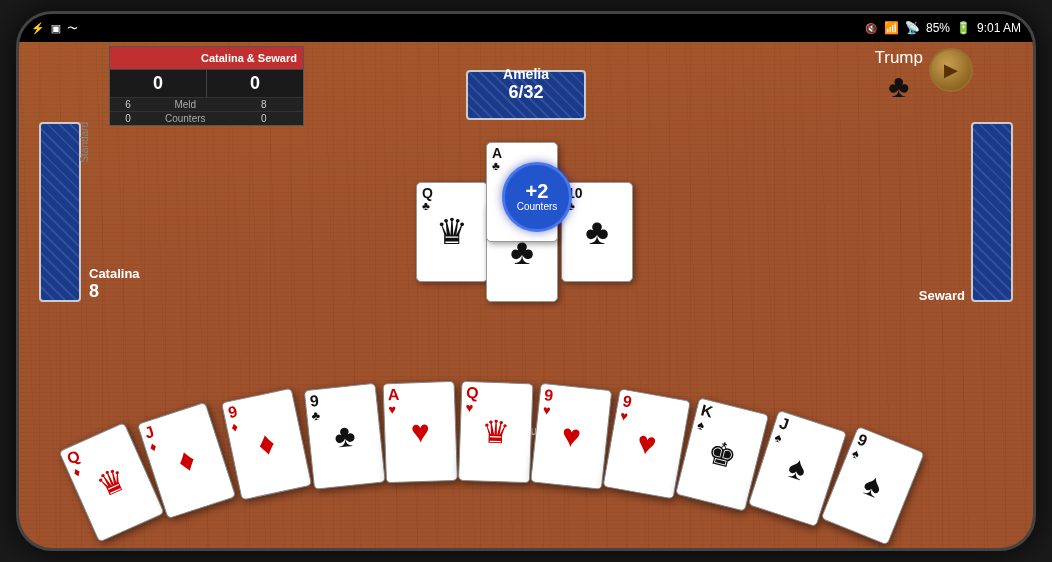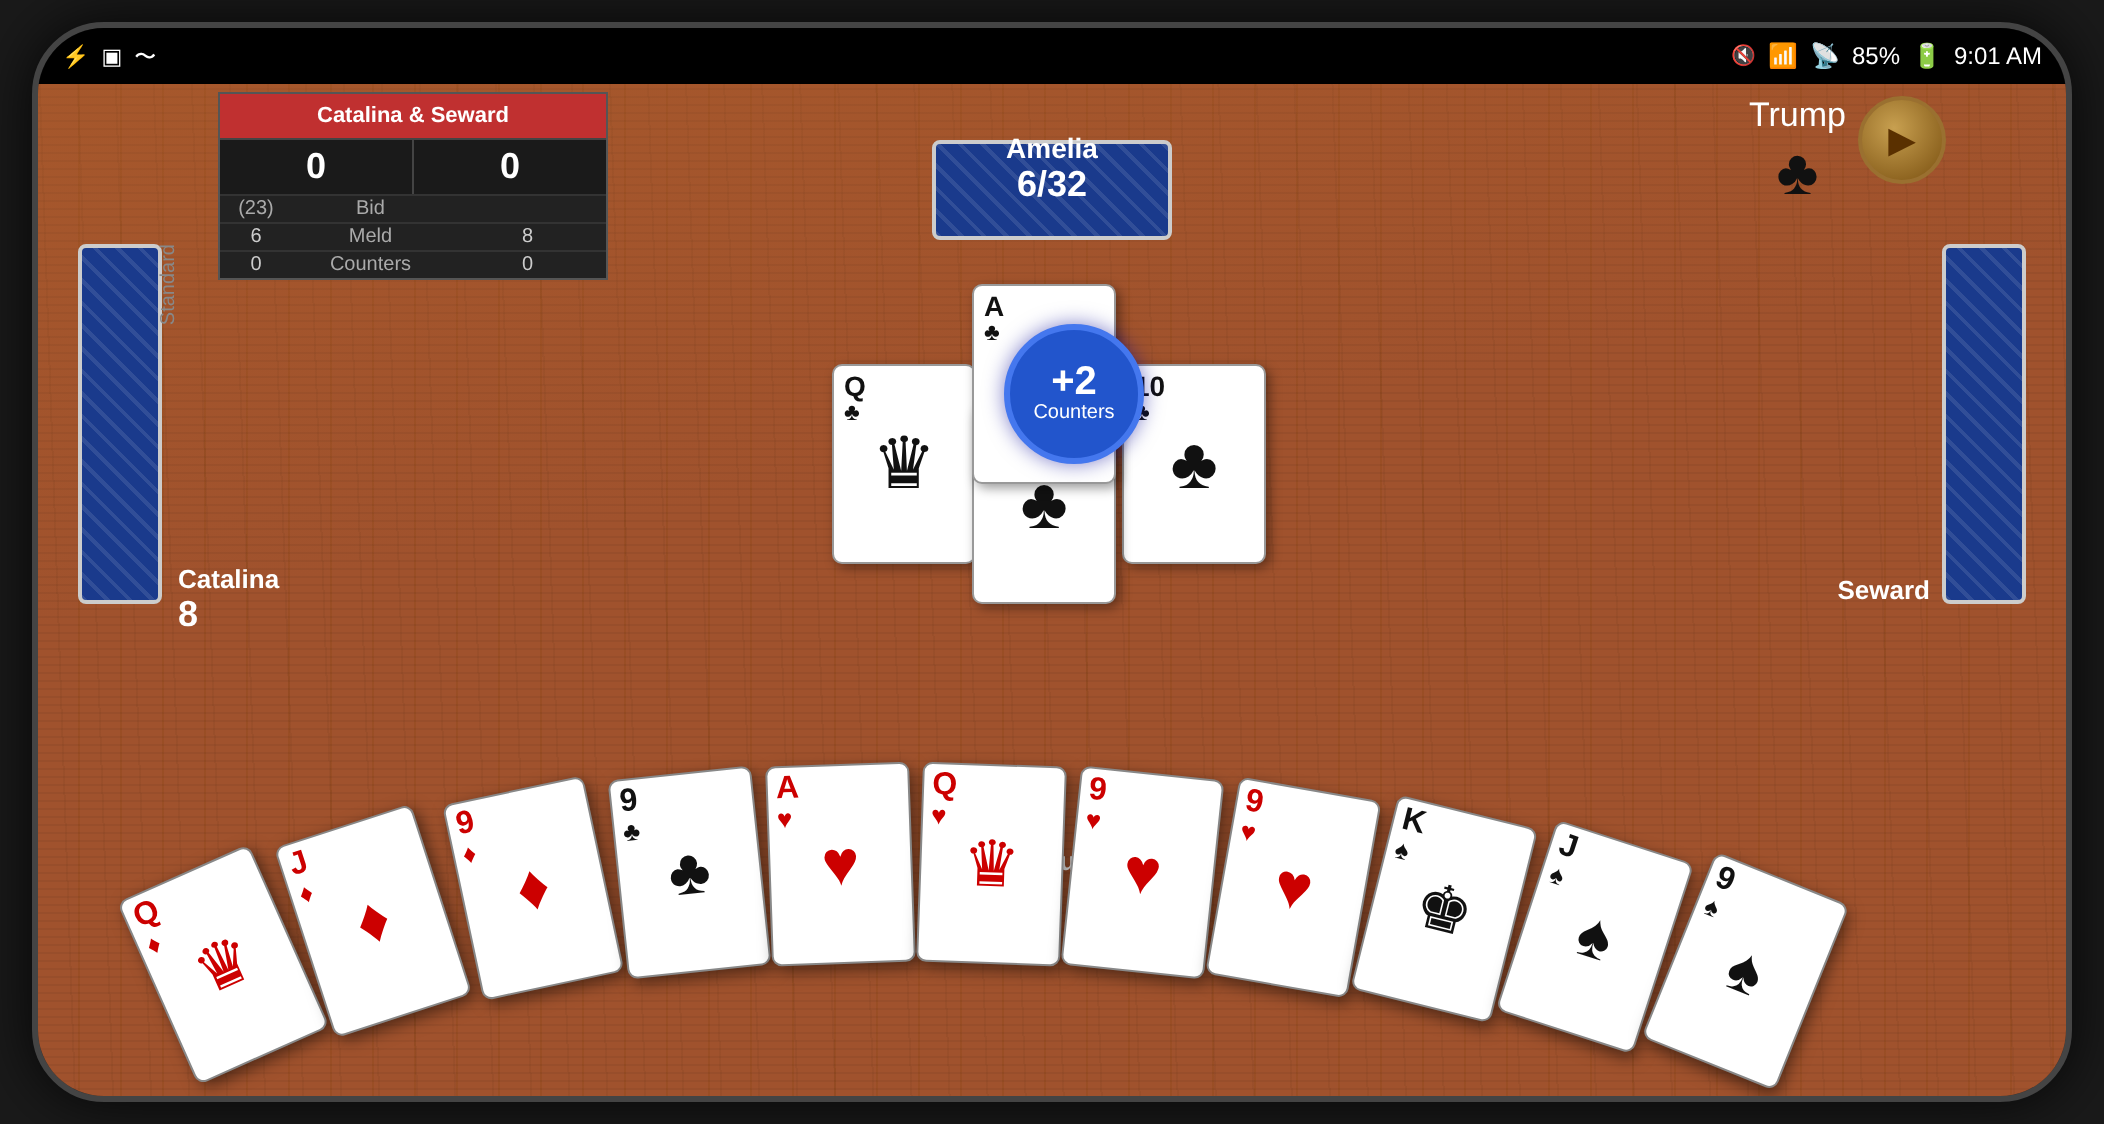--- a/index.html
+++ b/index.html
@@ -118,21 +118,21 @@
     .team-header {
       flex: 1;
       padding: 4px 6px;
       font-size: 11px;
       font-weight: bold;
       color: #fff;
       text-align: center;
       line-height: 1.3;
     }
     .team-header.blue { background: #3050c0; }
-    .team-header.red { background: #c03030; }
+    .team-header.red { background: #c03030; text-align: right; }
 
     .score-row {
       display: flex;
       background: #1a1a1a;
       border-top: 1px solid #444;
     }
     .score-cell {
       flex: 1;
       text-align: center;
       padding: 3px;
@@ -219,21 +219,21 @@
       top: 50%;
       transform: translateY(-50%);
       color: #fff;
       font-size: 13px;
       font-weight: bold;
       z-index: 10;
     }
     .catalina-label {
       position: absolute;
       left: 70px;
-      top: 240px;
+      top: 224px;
       color: #fff;
       font-size: 13px;
       font-weight: bold;
       z-index: 10;
     }
     .catalina-score {
       font-size: 18px;
       font-weight: bold;
       color: #fff;
     }
@@ -478,25 +478,20 @@
 
     <div class="score-panel">
       <div class="score-panel-header">
         <div class="team-header red">Catalina &amp; Seward</div>
       </div>
       <div class="score-row">
         <div class="score-cell">0</div>
         <div class="score-cell">0</div>
       </div>
       <div class="stat-row">
-        <div class="stat-cell" style="flex:0 0 36px;color:#aaa;">(23)</div>
-        <div class="stat-cell" style="flex:1;color:#aaa;">Bid</div>
-        <div class="stat-cell" style="flex:1;"></div>
-      </div>
-      <div class="stat-row">
         <div class="stat-cell" style="flex:0 0 36px;">6</div>
         <div class="stat-cell" style="flex:1;color:#aaa;">Meld</div>
         <div class="stat-cell" style="flex:1;">8</div>
       </div>
       <div class="stat-row">
         <div class="stat-cell" style="flex:0 0 36px;">0</div>
         <div class="stat-cell" style="flex:1;color:#aaa;">Counters</div>
         <div class="stat-cell" style="flex:1;">0</div>
       </div>
     </div>

